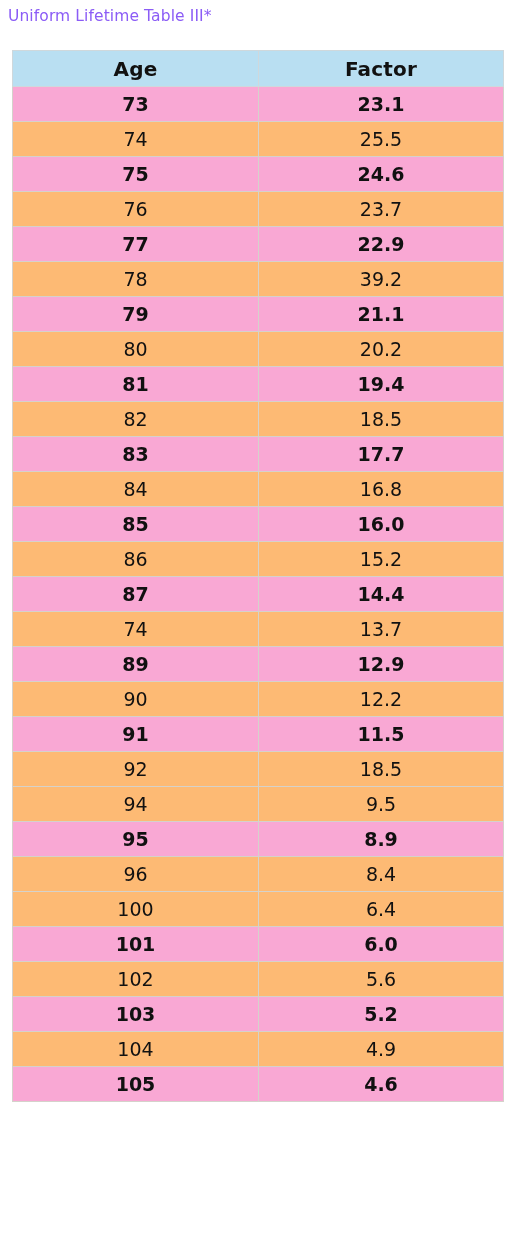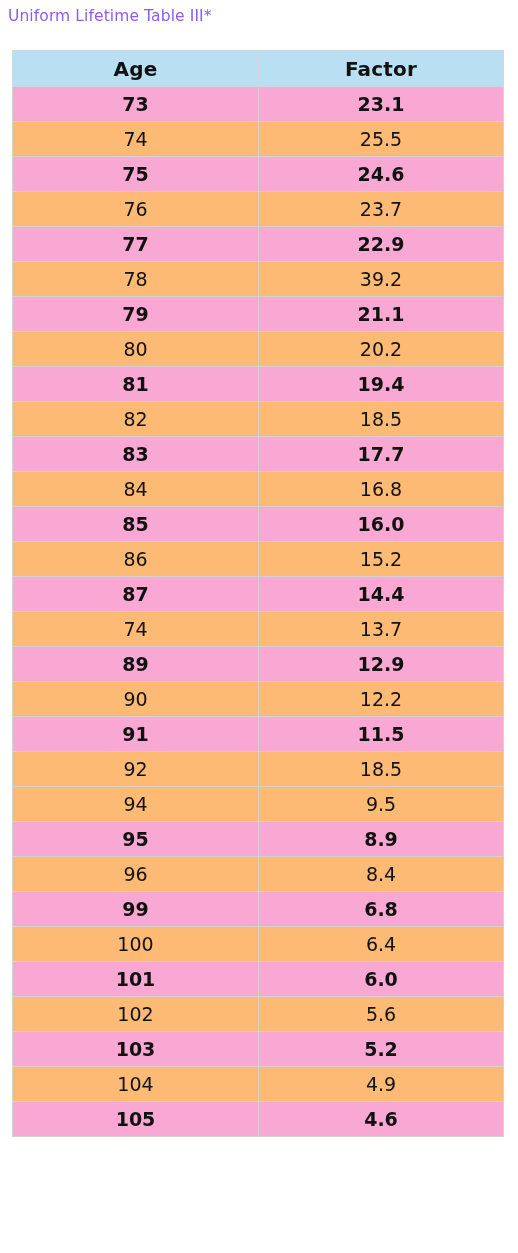--- a/index.html
+++ b/index.html
@@ -177,24 +177,20 @@
           <td>9.5</td>
         </tr>
         <tr class="row-odd">
           <td>95</td>
           <td>8.9</td>
         </tr>
         <tr class="row-even">
           <td>96</td>
           <td>8.4</td>
         </tr>
-        <tr class="row-odd">
-          <td>99</td>
-          <td>6.8</td>
-        </tr>
         <tr class="row-even">
           <td>100</td>
           <td>6.4</td>
         </tr>
         <tr class="row-odd">
           <td>101</td>
           <td>6.0</td>
         </tr>
         <tr class="row-even">
           <td>102</td>

